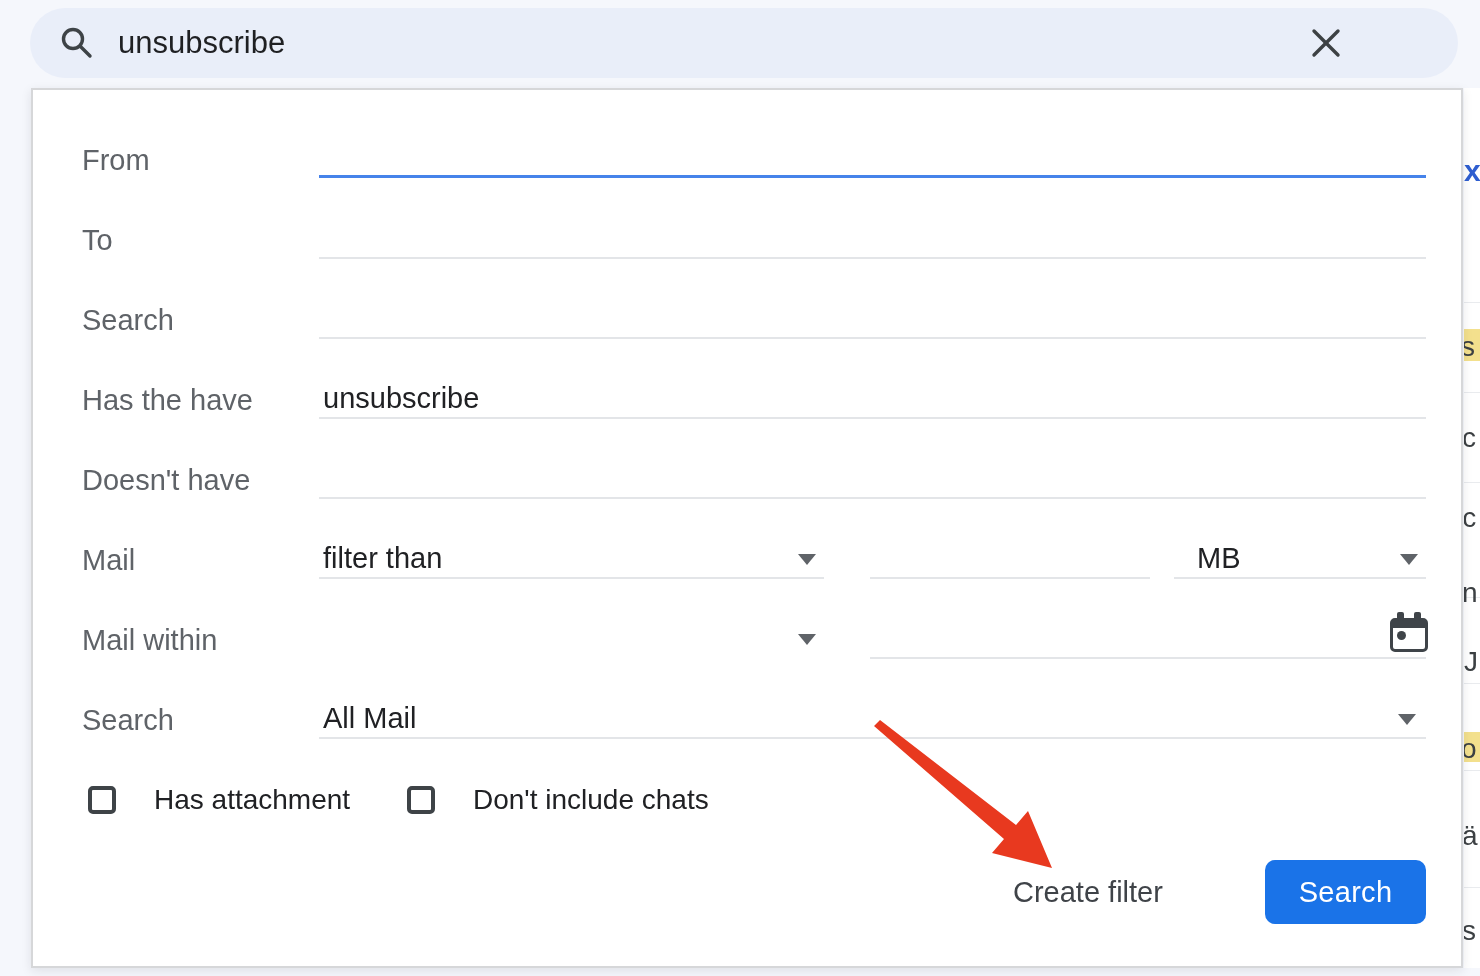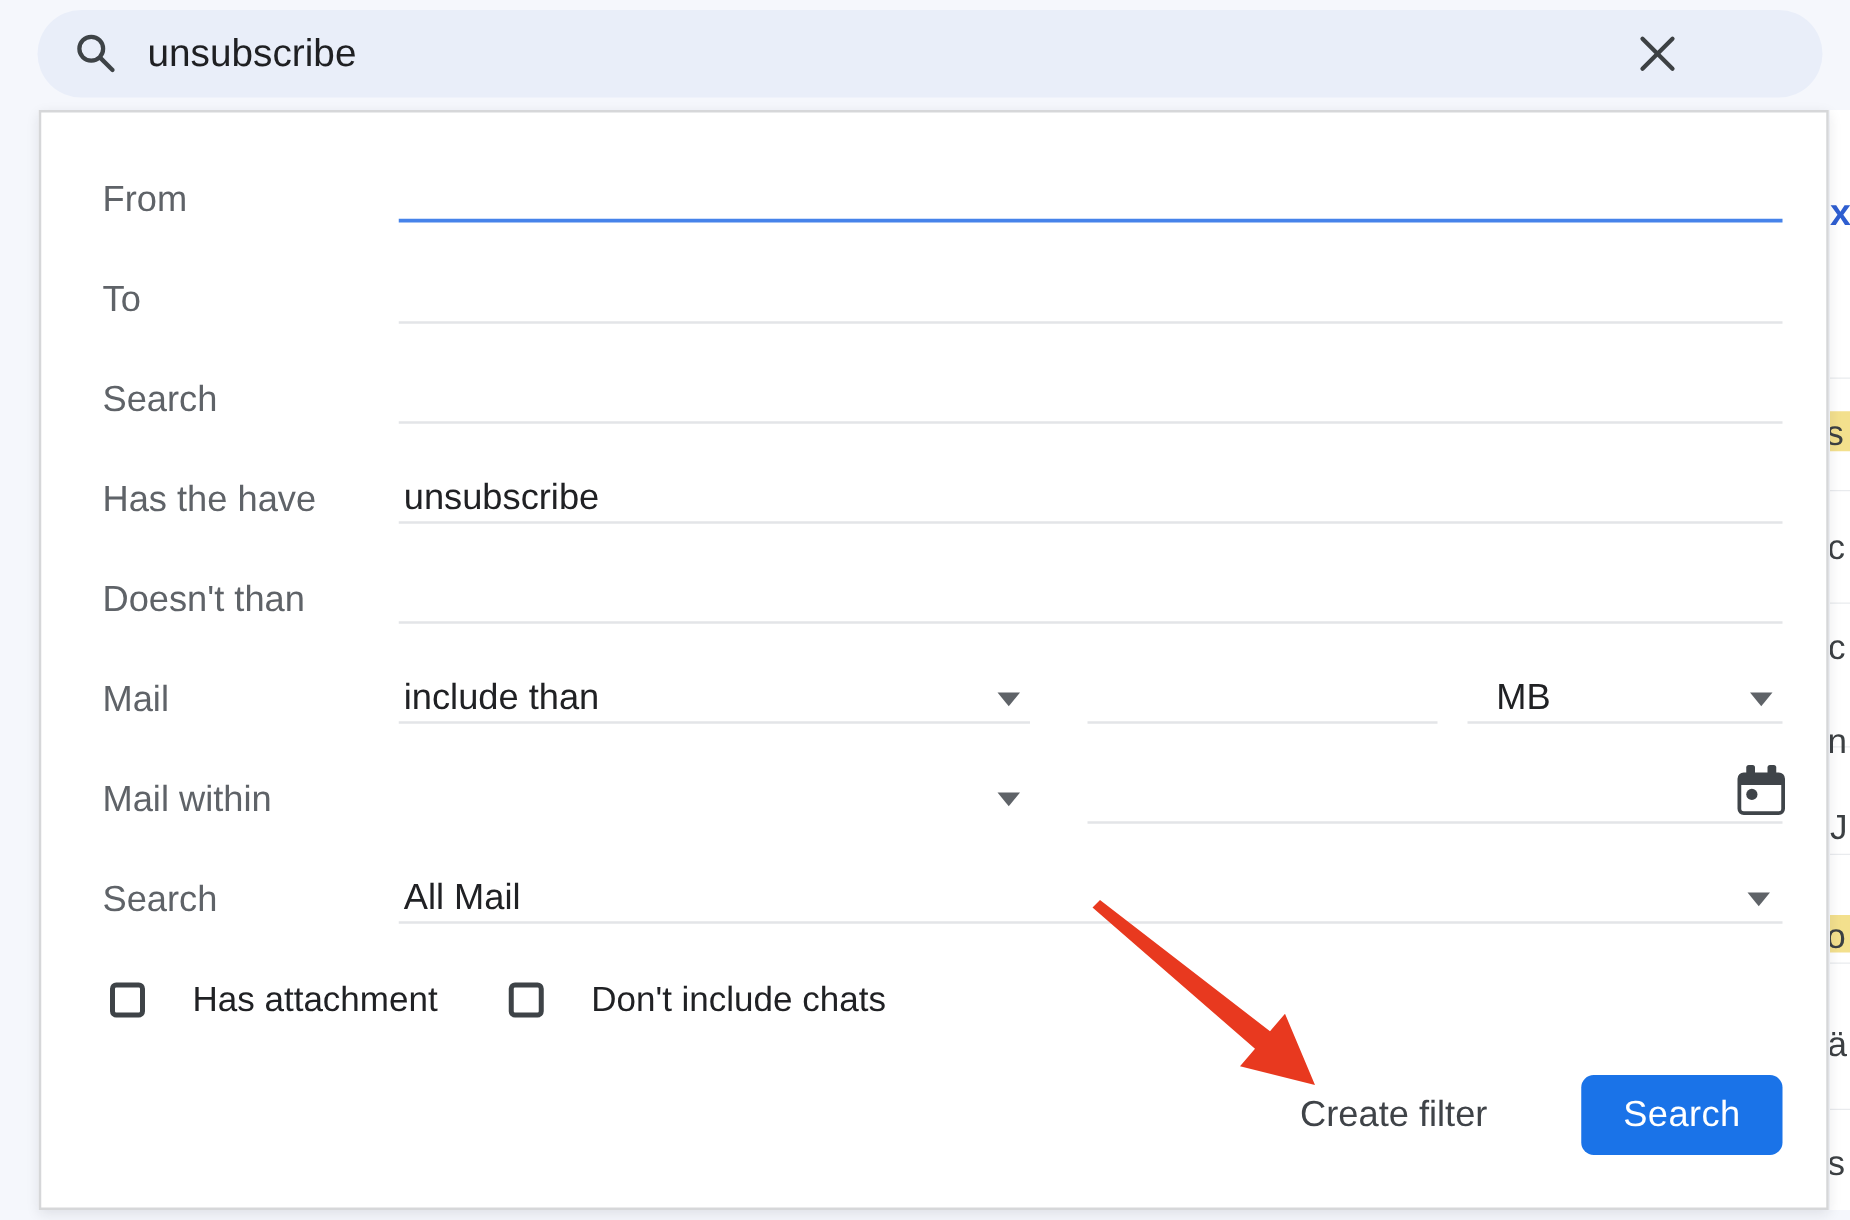--- a/index.html
+++ b/index.html
@@ -79,21 +79,21 @@
   .checkbox {
     position:absolute; width:28px; height:28px;
     border:4px solid #3e4347; border-radius:5px; background:#fff; cursor:pointer;
   }
   .cb-label {
     position:absolute; height:34px; line-height:34px;
     font-size:28px; color:#202124; white-space:nowrap;text-align:right;
   }
   .create-filter {
     position:absolute; left:980px; top:784px; width:204px; height:36px;
-    line-height:36px; text-align:center; font-size:29px; font-weight:500;
+    line-height:36px; text-align:left; font-size:29px; font-weight:500;
     color:#3f4348; cursor:pointer; white-space:nowrap;
   }
   .search-btn {
     position:absolute; left:1232px; top:770px; width:161px; height:64px;
     background:#1a73e8; border:none; border-radius:10px; cursor:pointer;
     font-family:"Liberation Sans", sans-serif;
     font-size:29px; font-weight:500; color:#ffffff; letter-spacing:0.3px;
   }
   .arrow-overlay { position:absolute; left:0; top:0; z-index:60; pointer-events:none; }
 </style>
@@ -142,25 +142,25 @@
 
     <div class="f-label" style="top:133px">To</div>
     <input class="f-input" style="left: 286px; top: 131px; width: 1107px;" value="">
 
     <div class="f-label" style="top:213px">Search</div>
     <input class="f-input" style="left: 286px; top: 211px; width: 1107px;" value="">
 
     <div class="f-label" style="top:293px">Has the have</div>
     <input class="f-input" style="left: 286px; top: 291px; width: 1107px;" value="unsubscribe">
 
-    <div class="f-label" style="top:373px">Doesn't than</div>
+    <div class="f-label" style="top:373px">Doesn't have</div>
     <input class="f-input" style="left: 286px; top: 371px; width: 1107px;" value="">
 
     <div class="f-label" style="top:453px">Mail</div>
-    <div class="f-select" style="left:286px;top:451px;width:505px">include than</div>
+    <div class="f-select" style="left:286px;top:451px;width:505px">filter than</div>
     <div class="tri" style="left:765px;top:464px"></div>
     <input class="f-input" style="left: 837px; top: 451px; width: 280px;" value="">
     <div class="f-select" style="left:1141px;top:451px;width:252px;padding-left:23px">MB</div>
     <div class="tri" style="left:1367px;top:464px"></div>
 
     <div class="f-label" style="top:533px">Mail within</div>
     <div class="tri" style="left:765px;top:544px"></div>
     <input class="f-input" style="left: 837px; top: 531px; width: 556px;" value="">
     <div class="cal-icon">
         <span class="dot"></span>

